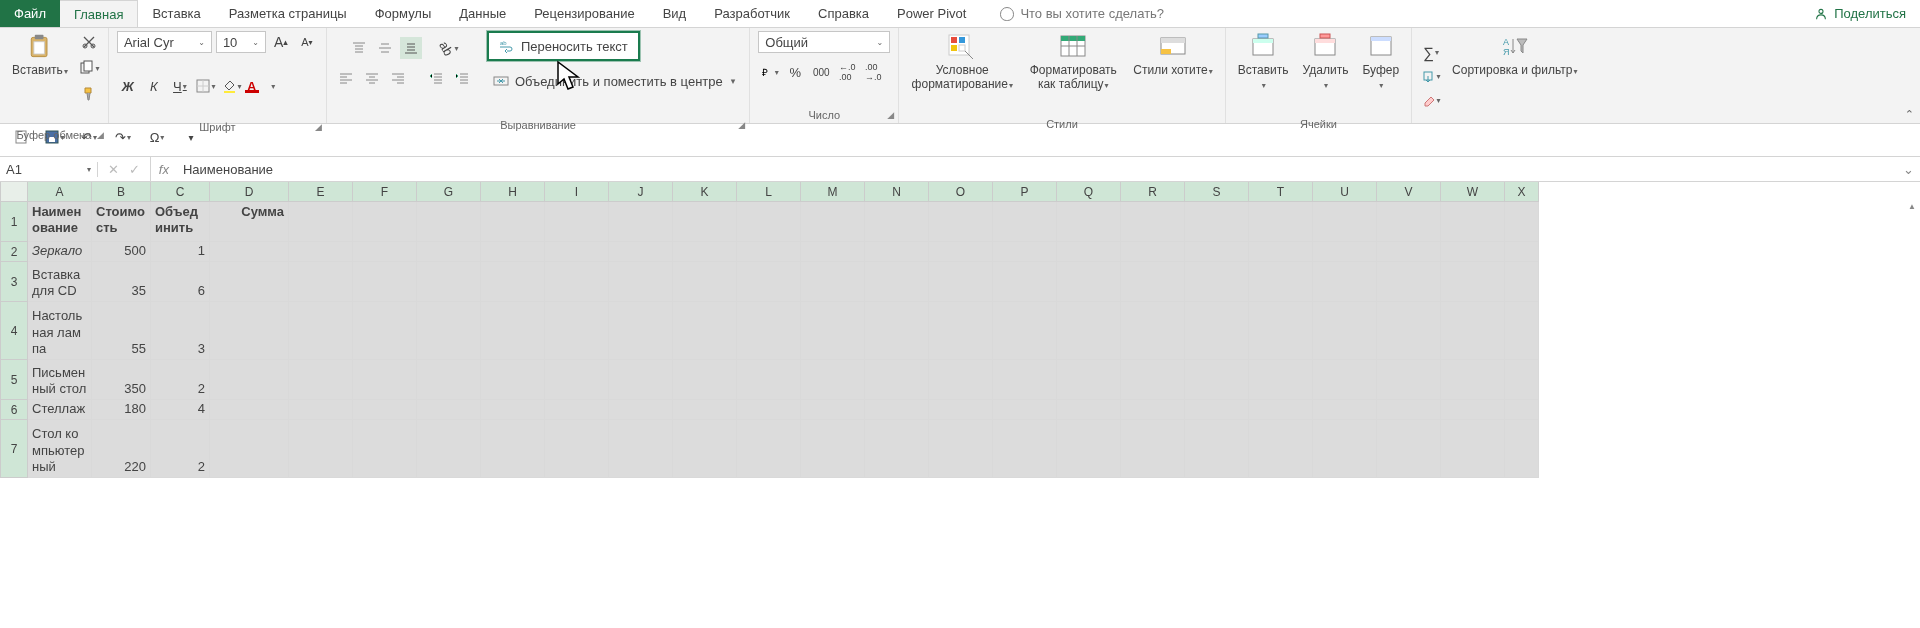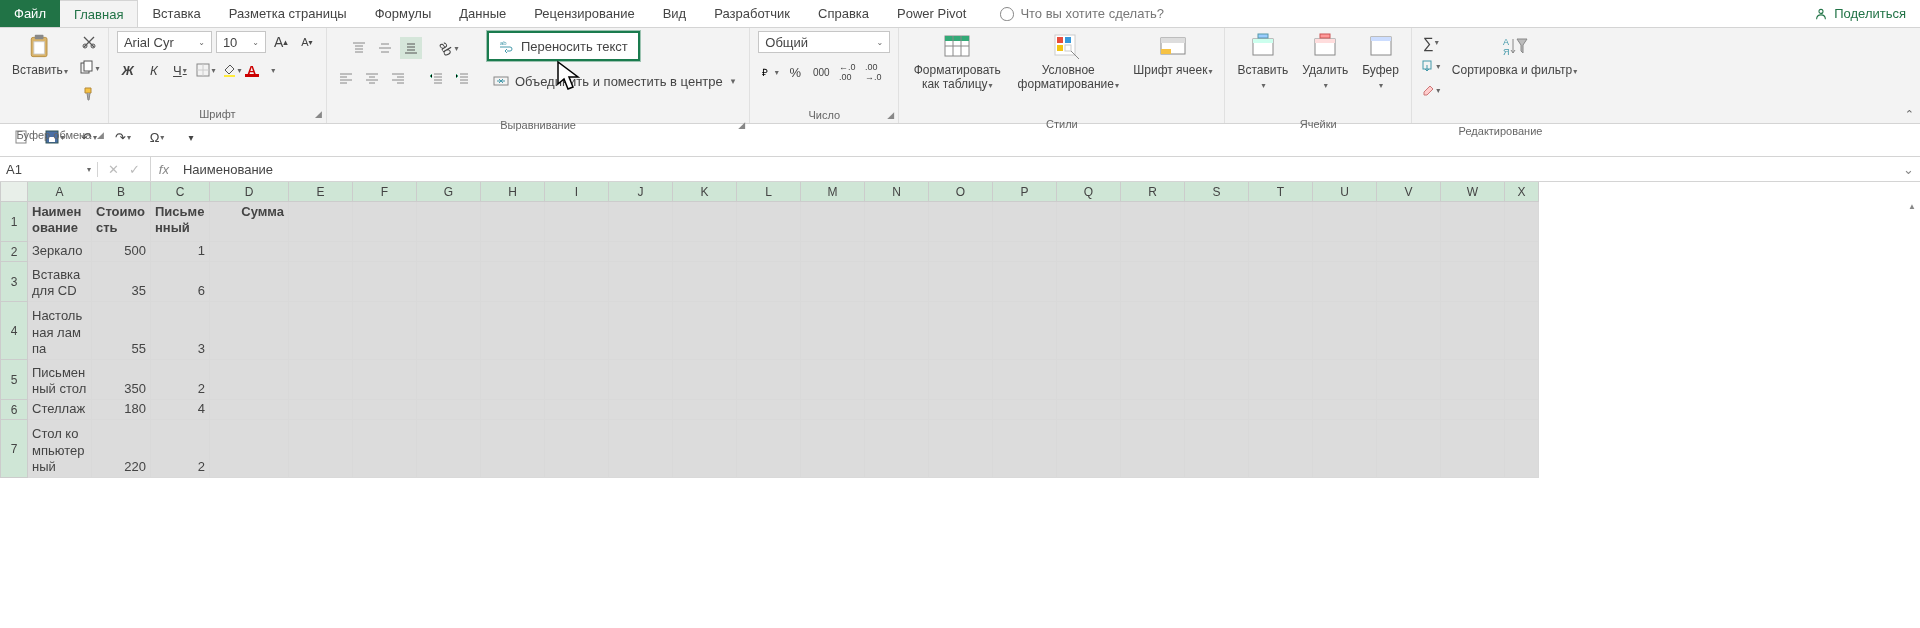--- a/index.html
+++ b/index.html
@@ -138,21 +138,21 @@
         </span>
       </div>
     </div>
     <div class="group-label">
         <span>Буфер обмена</span>
         <span class="launcher">◢</span>
       </div>
   </div>
 
   <div class="group">
-    <div class="group-body col" style="gap:6px;align-items:flex-start">
+    <div class="group-body col" style="gap:22px;align-items:flex-start">
       <div class="row">
         <div class="fontbox">
             <span>Arial Cyr</span>
             <span class="drop-tri-s">⌄</span>
           </div>
         <div class="sizebox">
             <span>10</span>
             <span class="drop-tri-s">⌄</span>
           </div>
         <span class="smbtn" style="font-size:14px">A<sup style="font-size:9px">▴</sup></span>
@@ -295,46 +295,46 @@
       </div>
     </div>
     <div class="group-label">
         <span>Число</span>
         <span class="launcher">◢</span>
       </div>
   </div>
 
   <div class="group">
     <div class="group-body">
-      <div class="btn-lg" style="width:100px">
-        <svg width="30" height="28" viewBox="0 0 30 28">
-            <rect x="3" y="3" width="24" height="20" fill="#fff" stroke="#888"></rect>
-            <rect x="3" y="3" width="24" height="5" fill="#3a7"></rect>
-            <path d="M11 3v20M19 3v20M3 13h24" stroke="#888"></path>
-          </svg>
-        <span><span>Форматировать как таблицу</span><span class="drop-tri-s">▾</span></span>
-      </div>
       <div class="btn-lg" style="width:110px">
         <svg width="30" height="28" viewBox="0 0 30 28">
             <rect x="2" y="2" width="20" height="20" fill="#fff" stroke="#ccc"></rect>
             <rect x="4" y="4" width="6" height="6" fill="#e74c3c"></rect>
             <rect x="12" y="4" width="6" height="6" fill="#3498db"></rect>
             <rect x="4" y="12" width="6" height="6" fill="#f1c40f"></rect>
             <rect x="12" y="12" width="6" height="6" fill="#fff" stroke="#ccc"></rect>
             <path d="M18 18l8 8" stroke="#888"></path>
           </svg>
         <span><span>Условное форматирование</span><span class="drop-tri-s">▾</span></span>
       </div>
+      <div class="btn-lg" style="width:100px">
+        <svg width="30" height="28" viewBox="0 0 30 28">
+            <rect x="3" y="3" width="24" height="20" fill="#fff" stroke="#888"></rect>
+            <rect x="3" y="3" width="24" height="5" fill="#3a7"></rect>
+            <path d="M11 3v20M19 3v20M3 13h24" stroke="#888"></path>
+          </svg>
+        <span><span>Форматировать как таблицу</span><span class="drop-tri-s">▾</span></span>
+      </div>
       <div class="btn-lg">
         <svg width="30" height="28" viewBox="0 0 30 28">
             <rect x="3" y="5" width="24" height="16" fill="#fff" stroke="#888"></rect>
             <rect x="3" y="5" width="24" height="5" fill="#ddd"></rect>
             <rect x="3" y="16" width="10" height="5" fill="#f6c244"></rect>
           </svg>
-        <span><span>Шрифт ячеек</span><span class="drop-tri-s">▾</span></span>
+        <span><span>Стили хотите</span><span class="drop-tri-s">▾</span></span>
       </div>
     </div>
     <div class="group-label">
         <span>Стили</span>
       </div>
   </div>
 
   <div class="group">
     <div class="group-body">
       <div class="btn-lg">
@@ -390,23 +390,20 @@
       <div class="btn-lg">
         <svg width="28" height="28" viewBox="0 0 28 28">
             <text x="2" y="12" font-size="9" fill="#49a">A</text>
             <text x="2" y="22" font-size="9" fill="#49a">Я</text>
             <path d="M12 6v14M10 17l2 3 2-3" stroke="#888" fill="none"></path>
             <path d="M16 6h10l-4 6v8l-2-2v-6z" fill="#bbb" stroke="#888"></path>
           </svg>
         <span><span>Сортировка и фильтр</span><span class="drop-tri-s">▾</span></span>
       </div>
     </div>
-    <div class="group-label">
-        <span>Редактирование</span>
-      </div>
   </div>
 
   <div class="collapse">⌃</div>
 </div>
 
 <div class="qat">
   <span class="smbtn">
       <svg width="14" height="14">
         <rect x="2" y="1" width="10" height="12" fill="#fff" stroke="#888"></rect>
       </svg>
@@ -464,21 +461,21 @@
       <div class="ch sel" style="width: 64px;">U</div>
       <div class="ch sel" style="width: 64px;">V</div>
       <div class="ch sel" style="width: 64px;">W</div>
       <div class="ch sel" style="width: 34px;">X</div>
     </div>
   <div id="gridbody">
       <div class="gridrow" style="height: 40px;">
         <div class="rowhead sel" style="height: 40px;">1</div>
         <div class="cell hdr l wrap" style="width: 64px; height: 40px;">Наименование</div>
         <div class="cell hdr wrap l" style="width: 59px; height: 40px;">Стоимость</div>
-        <div class="cell hdr wrap l" style="width: 59px; height: 40px;">Письменный</div>
+        <div class="cell hdr wrap l" style="width: 59px; height: 40px;">Объединить</div>
         <div class="cell hdr wrap r" style="width: 79px; height: 40px;">Сумма</div>
         <div class="cell hdr r" style="width: 64px; height: 40px;"></div>
         <div class="cell hdr r" style="width: 64px; height: 40px;"></div>
         <div class="cell hdr r" style="width: 64px; height: 40px;"></div>
         <div class="cell hdr r" style="width: 64px; height: 40px;"></div>
         <div class="cell hdr r" style="width: 64px; height: 40px;"></div>
         <div class="cell hdr r" style="width: 64px; height: 40px;"></div>
         <div class="cell hdr r" style="width: 64px; height: 40px;"></div>
         <div class="cell hdr r" style="width: 64px; height: 40px;"></div>
         <div class="cell hdr r" style="width: 64px; height: 40px;"></div>
@@ -489,21 +486,21 @@
         <div class="cell hdr r" style="width: 64px; height: 40px;"></div>
         <div class="cell hdr r" style="width: 64px; height: 40px;"></div>
         <div class="cell hdr r" style="width: 64px; height: 40px;"></div>
         <div class="cell hdr r" style="width: 64px; height: 40px;"></div>
         <div class="cell hdr r" style="width: 64px; height: 40px;"></div>
         <div class="cell hdr r" style="width: 64px; height: 40px;"></div>
         <div class="cell hdr r" style="width: 34px; height: 40px;"></div>
       </div>
       <div class="gridrow" style="height: 20px;">
         <div class="rowhead sel" style="height: 20px;">2</div>
-        <div class="cell l wrap" style="width: 64px; height: 20px;">Зеркало</div>
+        <div class="cell l wrap" style="width: 64px; height: 20px; font-style: italic;">Зеркало</div>
         <div class="cell r" style="width: 59px; height: 20px;">500</div>
         <div class="cell r" style="width: 59px; height: 20px;">1</div>
         <div class="cell r" style="width: 79px; height: 20px;"></div>
         <div class="cell r" style="width: 64px; height: 20px;"></div>
         <div class="cell r" style="width: 64px; height: 20px;"></div>
         <div class="cell r" style="width: 64px; height: 20px;"></div>
         <div class="cell r" style="width: 64px; height: 20px;"></div>
         <div class="cell r" style="width: 64px; height: 20px;"></div>
         <div class="cell r" style="width: 64px; height: 20px;"></div>
         <div class="cell r" style="width: 64px; height: 20px;"></div>

